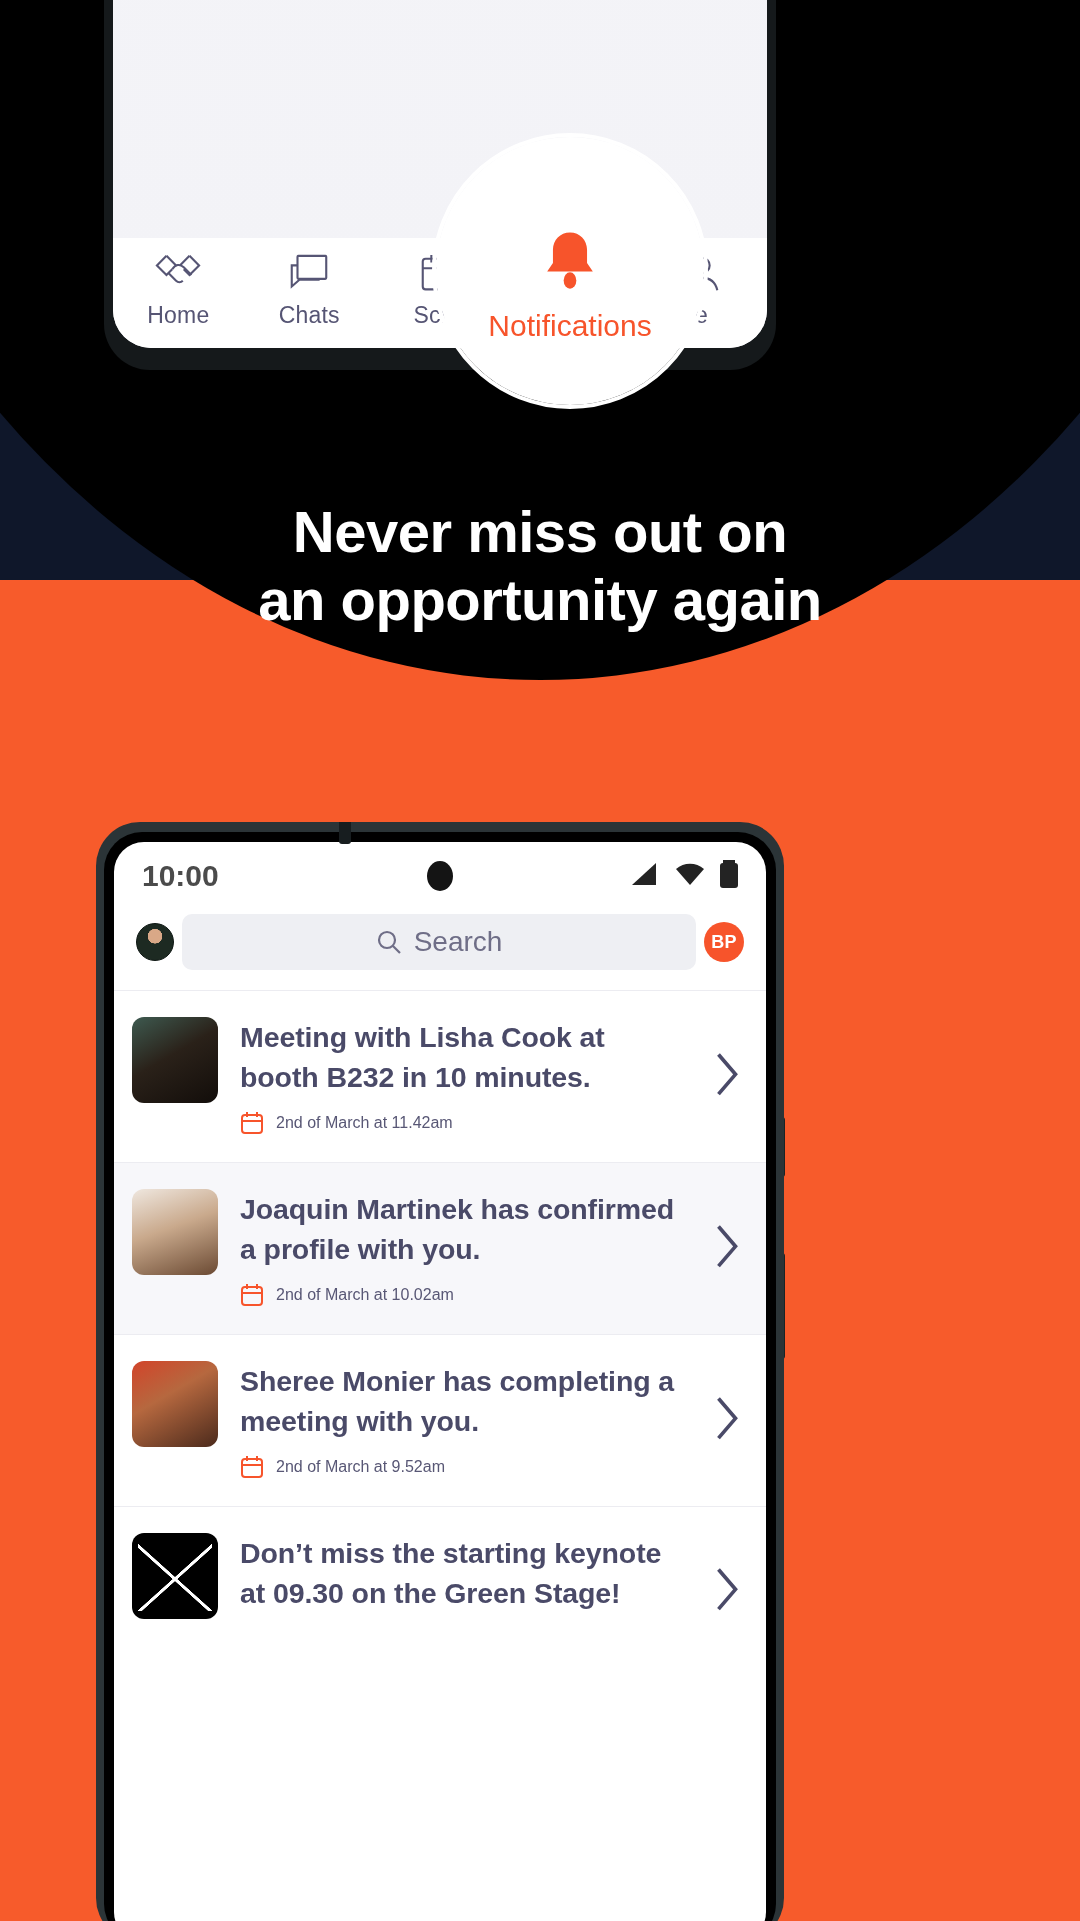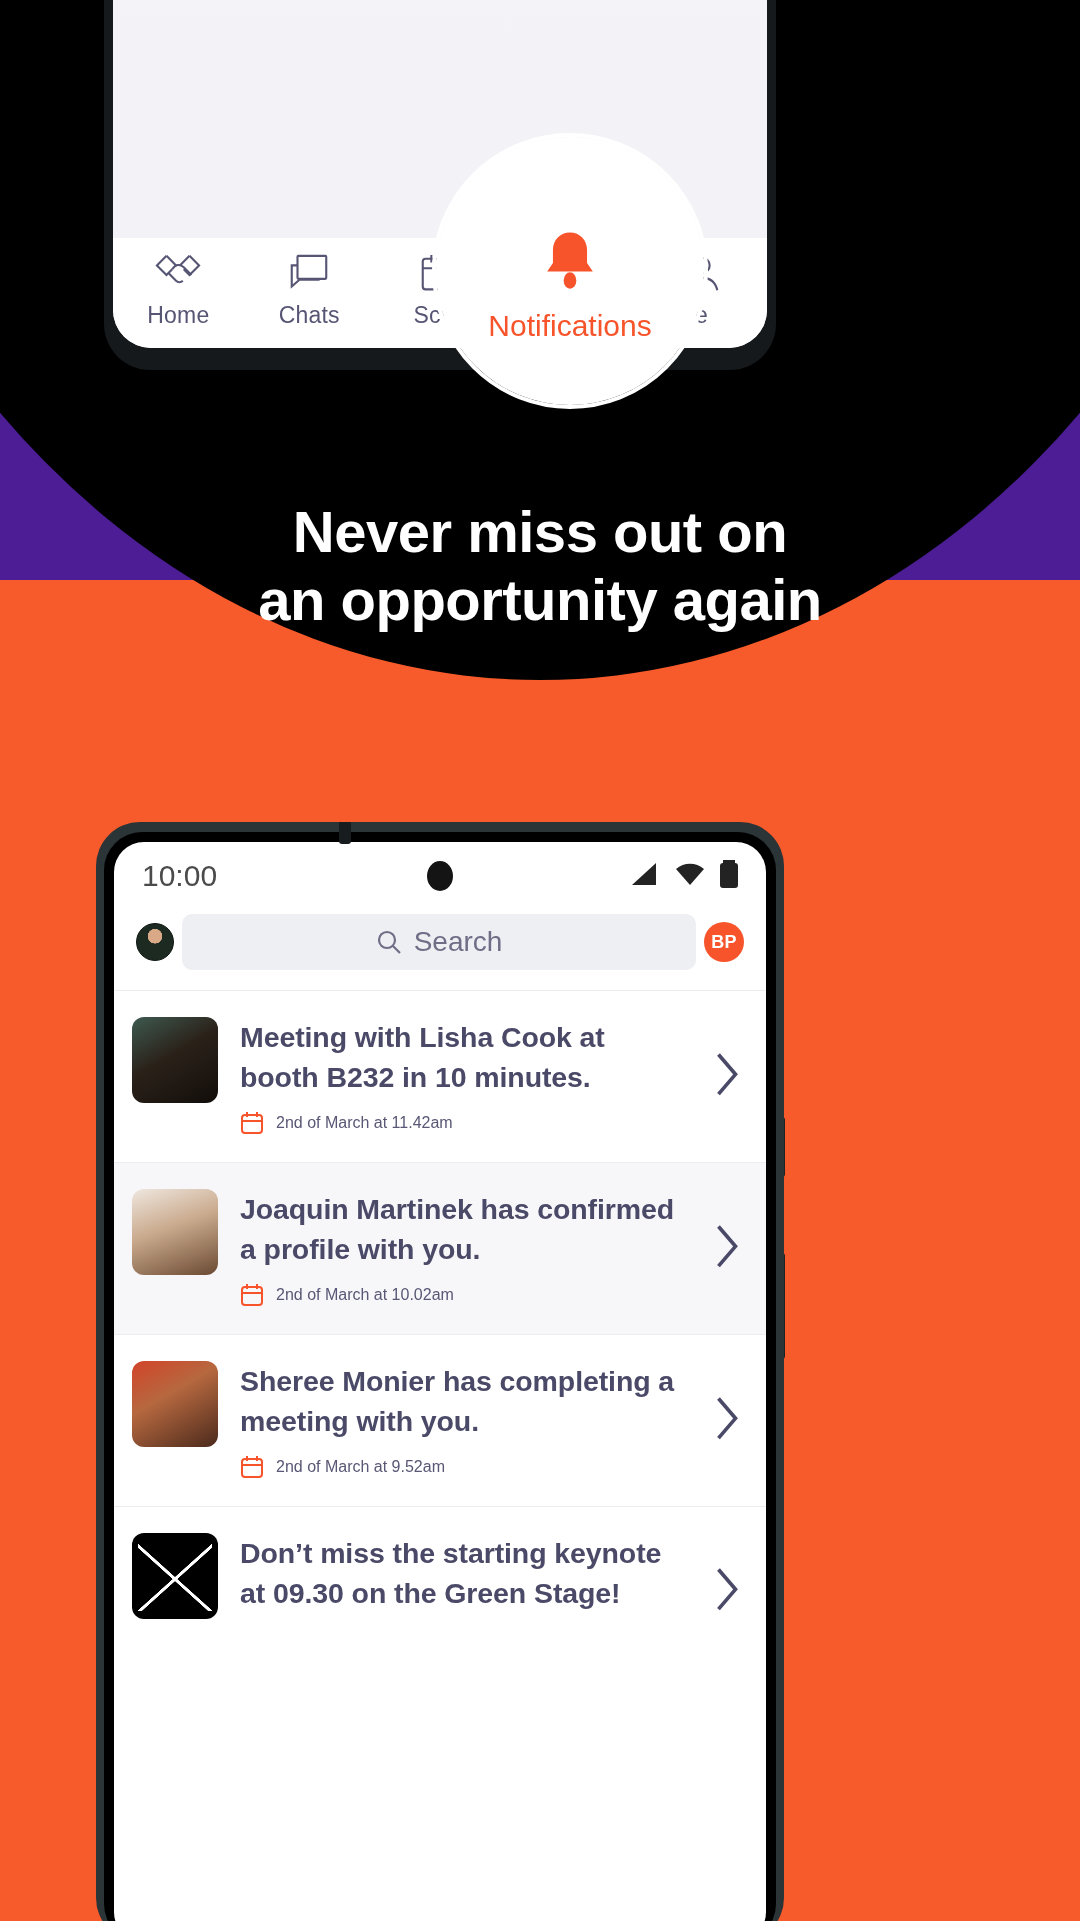--- a/index.html
+++ b/index.html
@@ -2,21 +2,21 @@
 <html><head>
 <meta charset="utf-8">
 <style>
   * { box-sizing: border-box; margin: 0; padding: 0; }
   html, body {
     width: 1080px; height: 1921px;
     background: #000;
     font-family: "Liberation Sans", sans-serif;
     overflow: hidden;
   }
-  .stage { position: relative; width: 1080px; height: 1921px; overflow: hidden; background:#4c1d95; }
+  .stage { position: relative; width: 1080px; height: 1921px; overflow: hidden; background:#0f172a; }
 
   
   .orange-bg {
     position: absolute; left: 0; top: 580px; width: 1080px; height: 1341px;
     background: #F75B2B;
     z-index: 1;
   }
   .black-arc {
     position: absolute; left: -240px; top: -860px;
     width: 1560px; height: 960px;
@@ -101,21 +101,21 @@
     background: #171d1f; z-index: 6; border-radius: 0 0 3px 3px;
   }
   .side-btn1 { position: absolute; left: 779px; top: 1117px; width: 6px; height: 60px; background:#1b2325; border-radius: 0 3px 3px 0; z-index:4;}
   .side-btn2 { position: absolute; left: 779px; top: 1253px; width: 6px; height: 106px; background:#1b2325; border-radius: 0 3px 3px 0; z-index:4;}
 
   
   .statusbar {
     height: 68px; display: flex; align-items: center;
     padding: 0 28px; position: relative;
   }
-  .status-time { font-size: 30px; color: #4b4b4b; font-weight: 400; }
+  .status-time { font-size: 30px; color: #4b4b4b; font-weight: 700; }
   .status-cam {
     position: absolute; left: 50%; transform: translateX(-50%);
     width: 26px; height: 30px; border-radius: 50%; background: #141414;
   }
   .status-right { margin-left: auto; display: flex; align-items: center; gap: 14px; }
 
   
   .searchrow {
     display: flex; align-items: center; gap: 8px;
     padding: 4px 22px 20px 22px;

